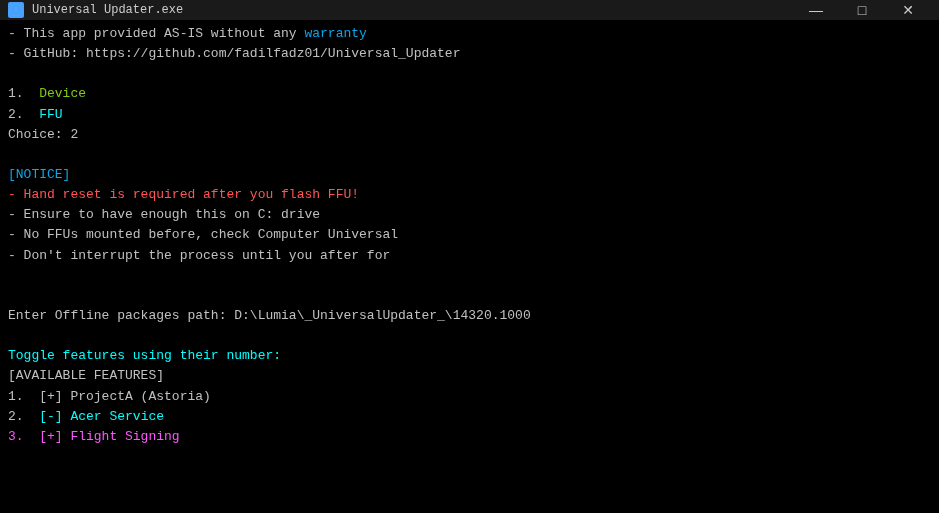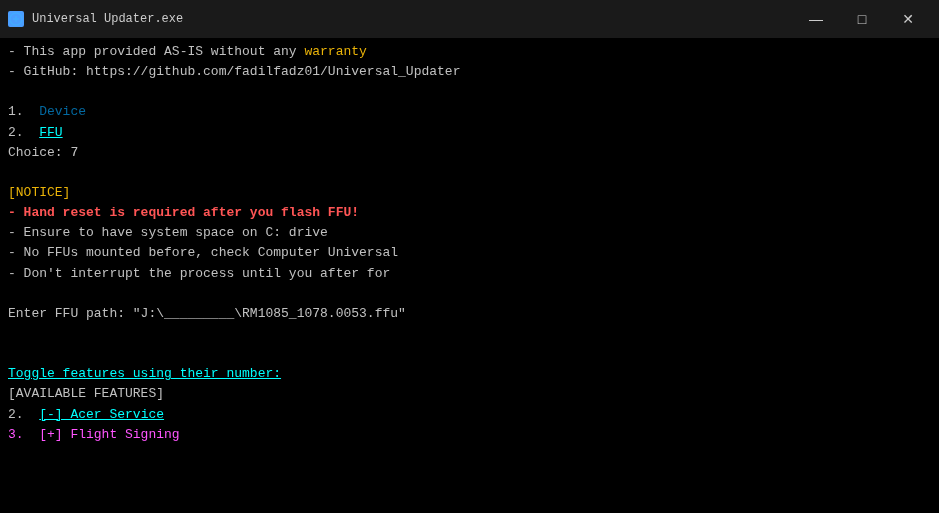--- a/index.html
+++ b/index.html
@@ -8,21 +8,21 @@
       height: 513px;
       background: #000;
       font-family: 'Courier New', Courier, monospace;
       font-size: 13px;
       overflow: hidden;
       display: flex;
       flex-direction: column;
     }
     .title-bar {
       background: #1a1a1a;
-      height: 38px;
+      height: 20px;
       display: flex;
       align-items: center;
       padding: 0 8px;
       flex-shrink: 0;
       user-select: none;
     }
     .title-bar-icon {
       width: 16px;
       height: 16px;
       margin-right: 8px;
@@ -58,24 +58,24 @@
     .console-area {
       flex: 1;
       background: #000;
       padding: 4px 8px;
       overflow-y: auto;
       color: #ccc;
       line-height: 1.55;
     }
     .line { white-space: pre; }
     .white { color: #c0c0c0; }
-    .green { color: #0369a1; text-align: right; }
-    .cyan { color: #00ffff; text-decoration: underline; }
-    .yellow { color: #eab308; }
-    .red { color: #ff5555; font-weight: bold; }
+    .green { color: #84cc16; text-align: right; }
+    .cyan { color: #00ffff; }
+    .yellow { color: #0ea5e9; }
+    .red { color: #ff5555; }
     .magenta { color: #ff55ff; }
     @keyframes blink { 50% { opacity: 0; } }
   </style>
 </head>
 <body>
 
 <div class="title-bar">
   <div class="title-bar-icon">
     <svg width="14" height="14" viewBox="0 0 14 14" fill="none">
       <circle cx="7" cy="7" r="6" stroke="#4af" stroke-width="1.5"></circle>
@@ -93,37 +93,38 @@
 <div class="console-area">
 
   <div class="line white"><span>- This app provided AS-IS without any <span class="yellow">warranty</span></span></div>
 
   <div class="line white"><span>- GitHub: https://github.com/fadilfadz01/Universal_Updater</span></div>
 
   <div class="line">&nbsp;</div>
 
   <div class="line"><span class="white">1.  </span><span class="green">Device</span></div>
   <div class="line"><span class="white">2.  </span><span class="cyan">FFU</span></div>
-  <div class="line white">Choice: 7</div>
+  <div class="line white">Choice: 2</div>
 
   <div class="line">&nbsp;</div>
 
   <div class="line yellow">[NOTICE]</div>
   <div class="line red">- Hand reset is required after you flash FFU!</div>
-  <div class="line white">- Ensure to have system space on C: drive</div>
+  <div class="line white">- Ensure to have enough this on C: drive</div>
   <div class="line white">- No FFUs mounted before, check Computer Universal</div>
   <div class="line white">- Don't interrupt the process until you after for</div>
-
-  <div class="line">&nbsp;</div>
-
-  <div class="line white">Enter FFU path: "J:\_________\RM1085_1078.0053.ffu"</div>
 
   <div class="line">&nbsp;</div>
 
 
   <div class="line">&nbsp;</div>
 
+  <div class="line white">Enter Offline packages path: D:\Lumia\_UniversalUpdater_\14320.1000</div>
+
+  <div class="line">&nbsp;</div>
+
   <div class="line cyan">Toggle features using their number:</div>
   <div class="line white">[AVAILABLE FEATURES]</div>
+  <div class="line white">1.  [+] ProjectA (Astoria)</div>
   <div class="line"><span class="white">2.  </span><span class="cyan">[-] Acer Service</span></div>
   <div class="line magenta">3.  [+] Flight Signing</div>
 
 </div>
 
 </body></html>

